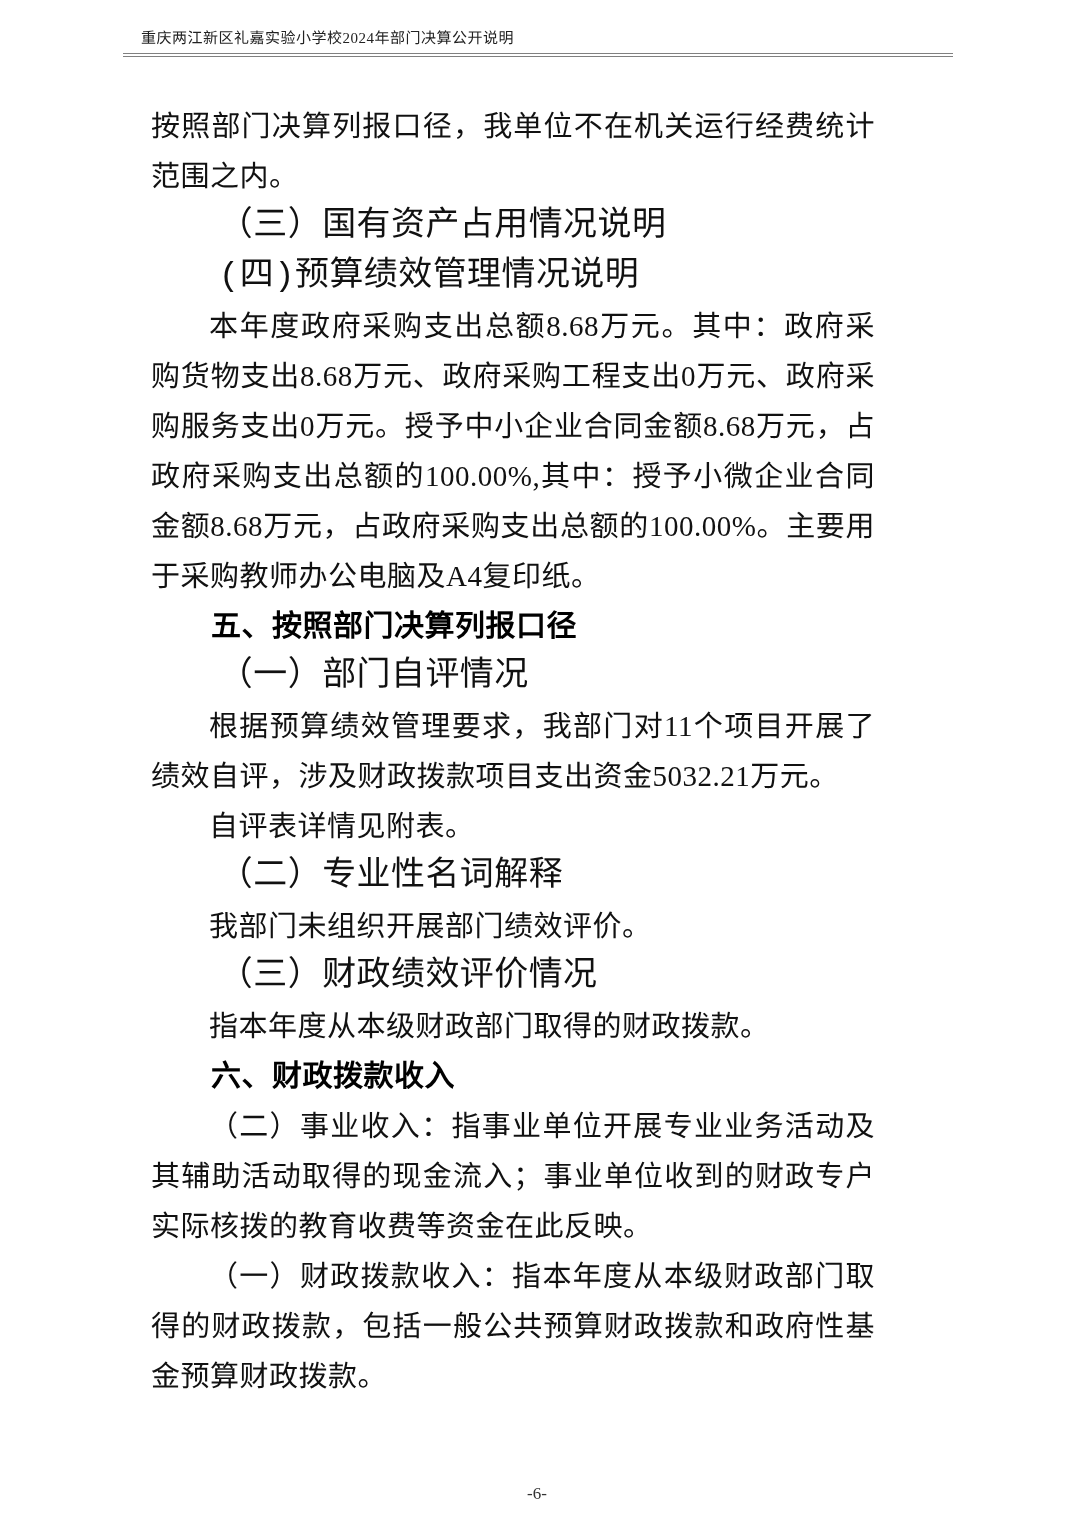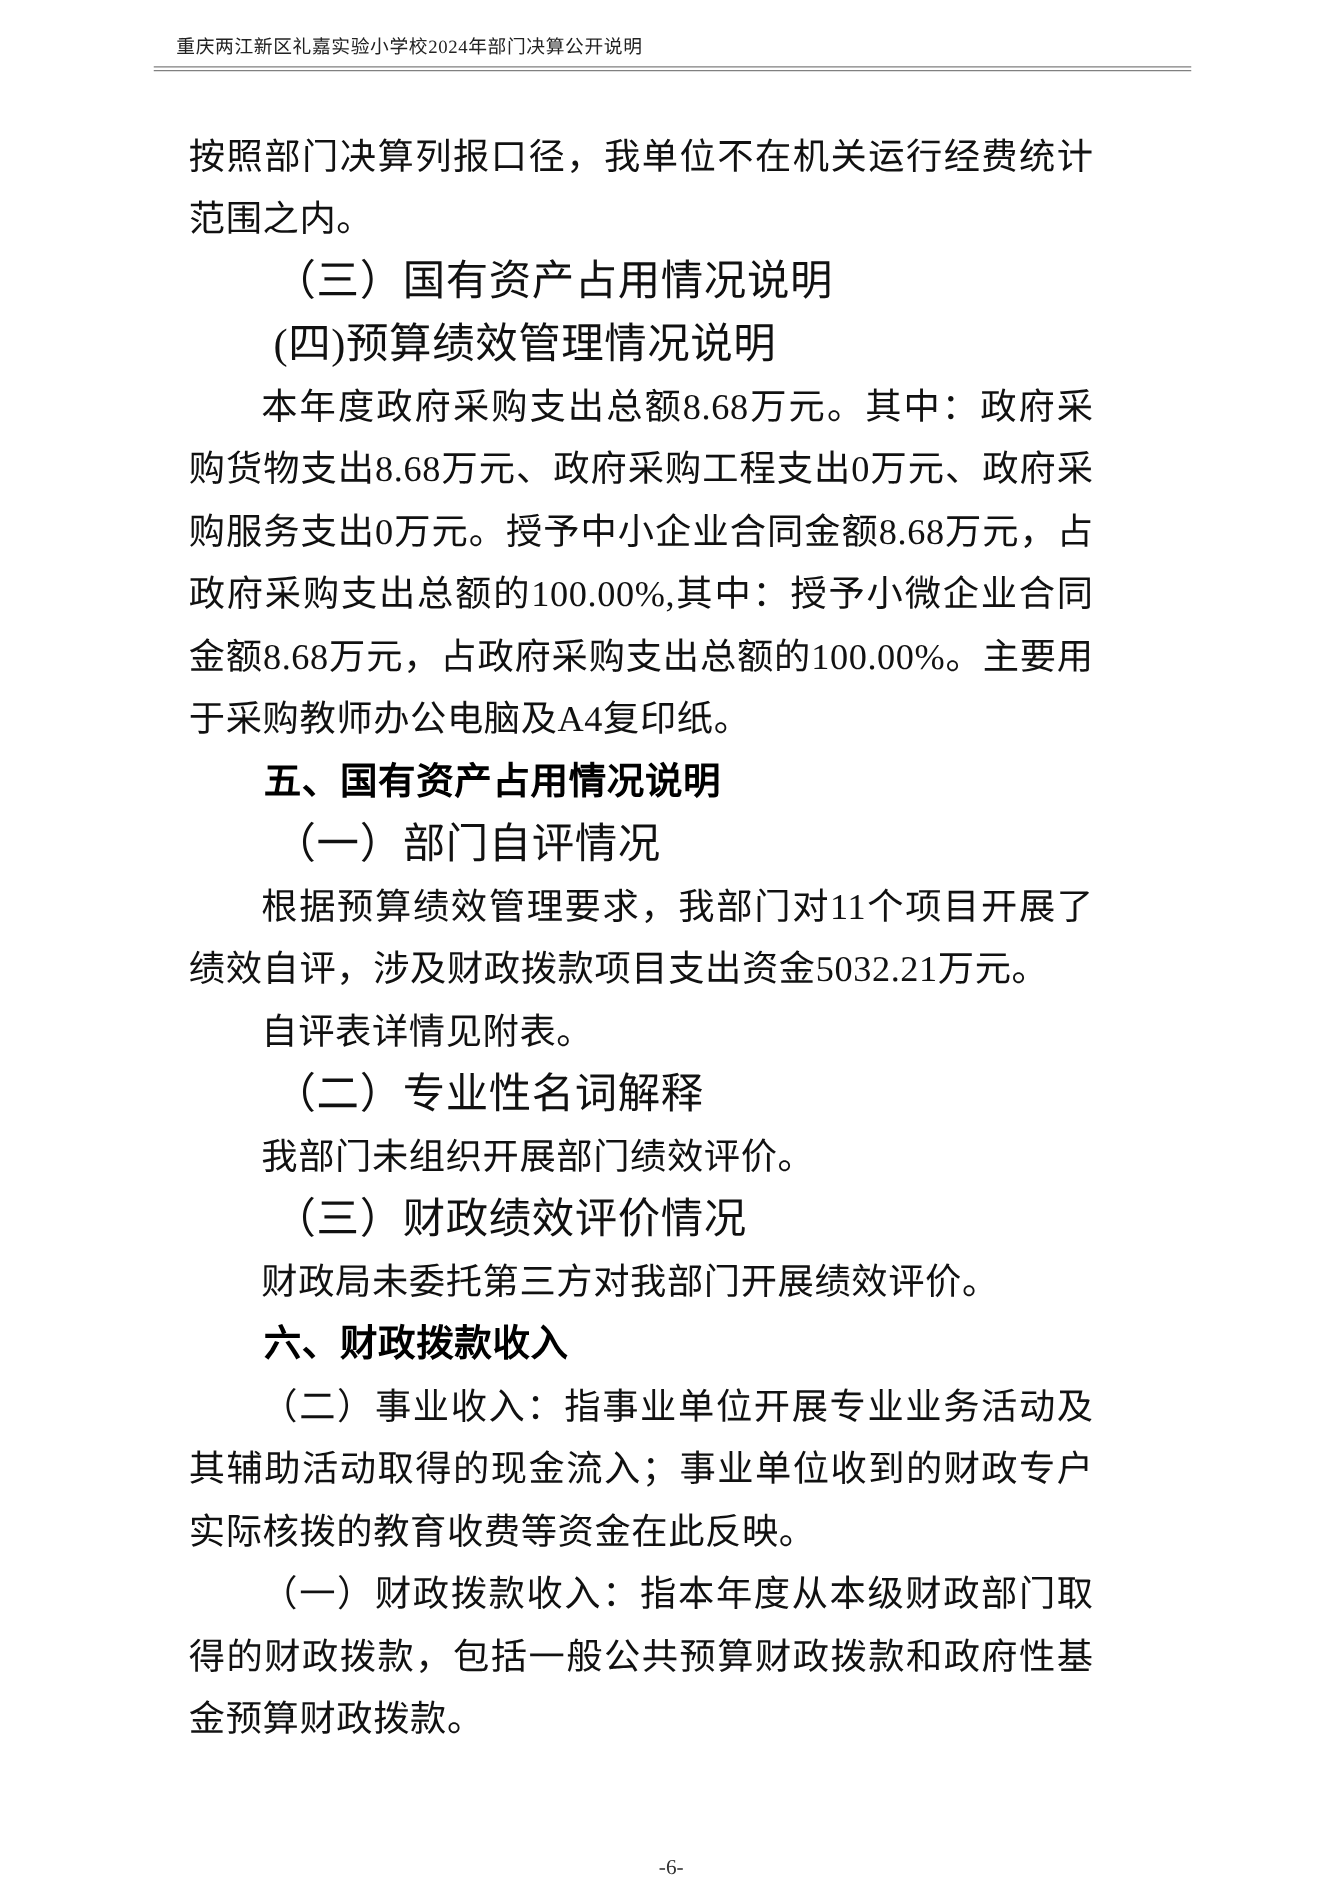--- a/index.html
+++ b/index.html
@@ -46,20 +46,21 @@
     margin: 0;
     text-indent: 2em;
   }
   .para.flush {
     text-indent: 0;
   }
   .h-sub {
     margin: 0;
     text-indent: 2em;
     font-weight: normal;
+    font-family: Liberation Mono, monospace;
   }
   .h-section {
     margin: 0;
     text-indent: 2em;
     font-family: "Liberation Sans", "DejaVu Sans", sans-serif;
     font-weight: 700;
     font-size: 30px;
     line-height: 50px;
     color: #000000;
   }
@@ -85,28 +86,28 @@
   <header class="doc-header">
     <div class="doc-header-title">重庆两江新区礼嘉实验小学校2024年部门决算公开说明</div>
     <div class="doc-header-rule"></div>
   </header>
 
   <main class="doc-body">
     <p class="para flush">按照部门决算列报口径，我单位不在机关运行经费统计范围之内。</p>
     <h3 class="h-sub">（三）国有资产占用情况说明</h3>
     <h3 class="h-sub">(四)预算绩效管理情况说明</h3>
     <p class="para">本年度政府采购支出总额8.68万元。其中：政府采购货物支出8.68万元、政府采购工程支出0万元、政府采购服务支出0万元。授予中小企业合同金额8.68万元，占政府采购支出总额的100.00%,其中：授予小微企业合同金额8.68万元，占政府采购支出总额的100.00%。主要用于采购教师办公电脑及A4复印纸。</p>
-    <h2 class="h-section">五、国有资产占用情况说明</h2>
+    <h2 class="h-section">五、按照部门决算列报口径</h2>
     <h3 class="h-sub">（一）部门自评情况</h3>
     <p class="para">根据预算绩效管理要求，我部门对11个项目开展了绩效自评，涉及财政拨款项目支出资金5032.21万元。</p>
     <p class="para">自评表详情见附表。</p>
     <h3 class="h-sub">（二）专业性名词解释</h3>
     <p class="para">我部门未组织开展部门绩效评价。</p>
     <h3 class="h-sub">（三）财政绩效评价情况</h3>
-    <p class="para">财政局未委托第三方对我部门开展绩效评价。</p>
+    <p class="para">指本年度从本级财政部门取得的财政拨款。</p>
     <h2 class="h-section">六、财政拨款收入</h2>
     <p class="para">（二）事业收入：指事业单位开展专业业务活动及其辅助活动取得的现金流入；事业单位收到的财政专户实际核拨的教育收费等资金在此反映。</p>
     <p class="para">（一）财政拨款收入：指本年度从本级财政部门取得的财政拨款，包括一般公共预算财政拨款和政府性基金预算财政拨款。</p>
   </main>
 
   <footer class="doc-footer">
     <span class="page-number">-6-</span>
   </footer>
 
 </div>

